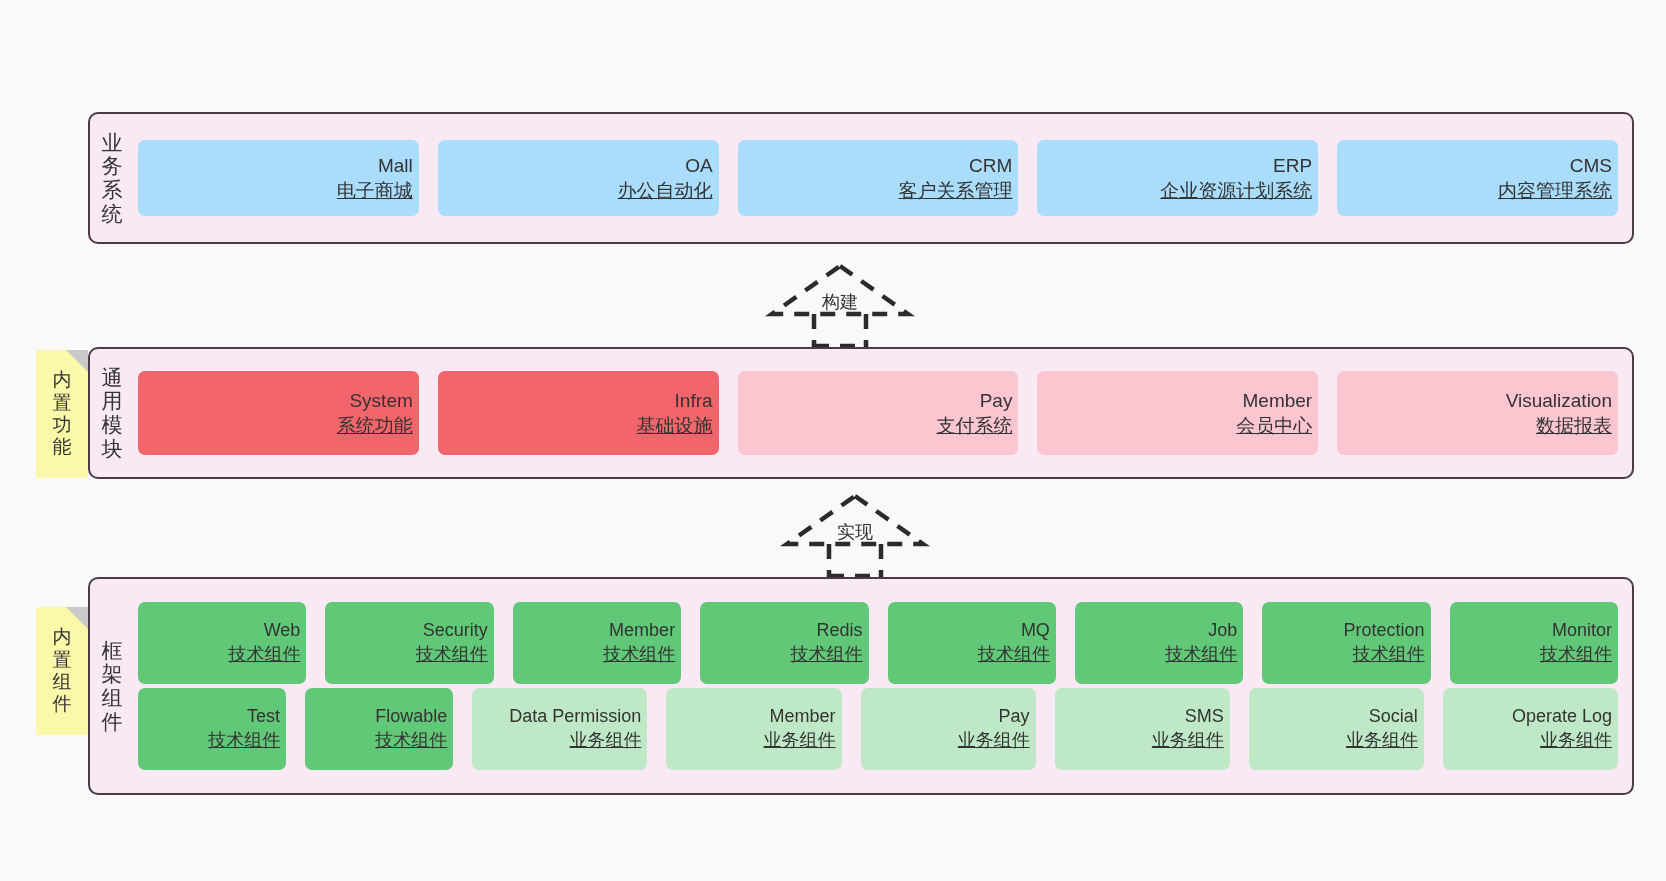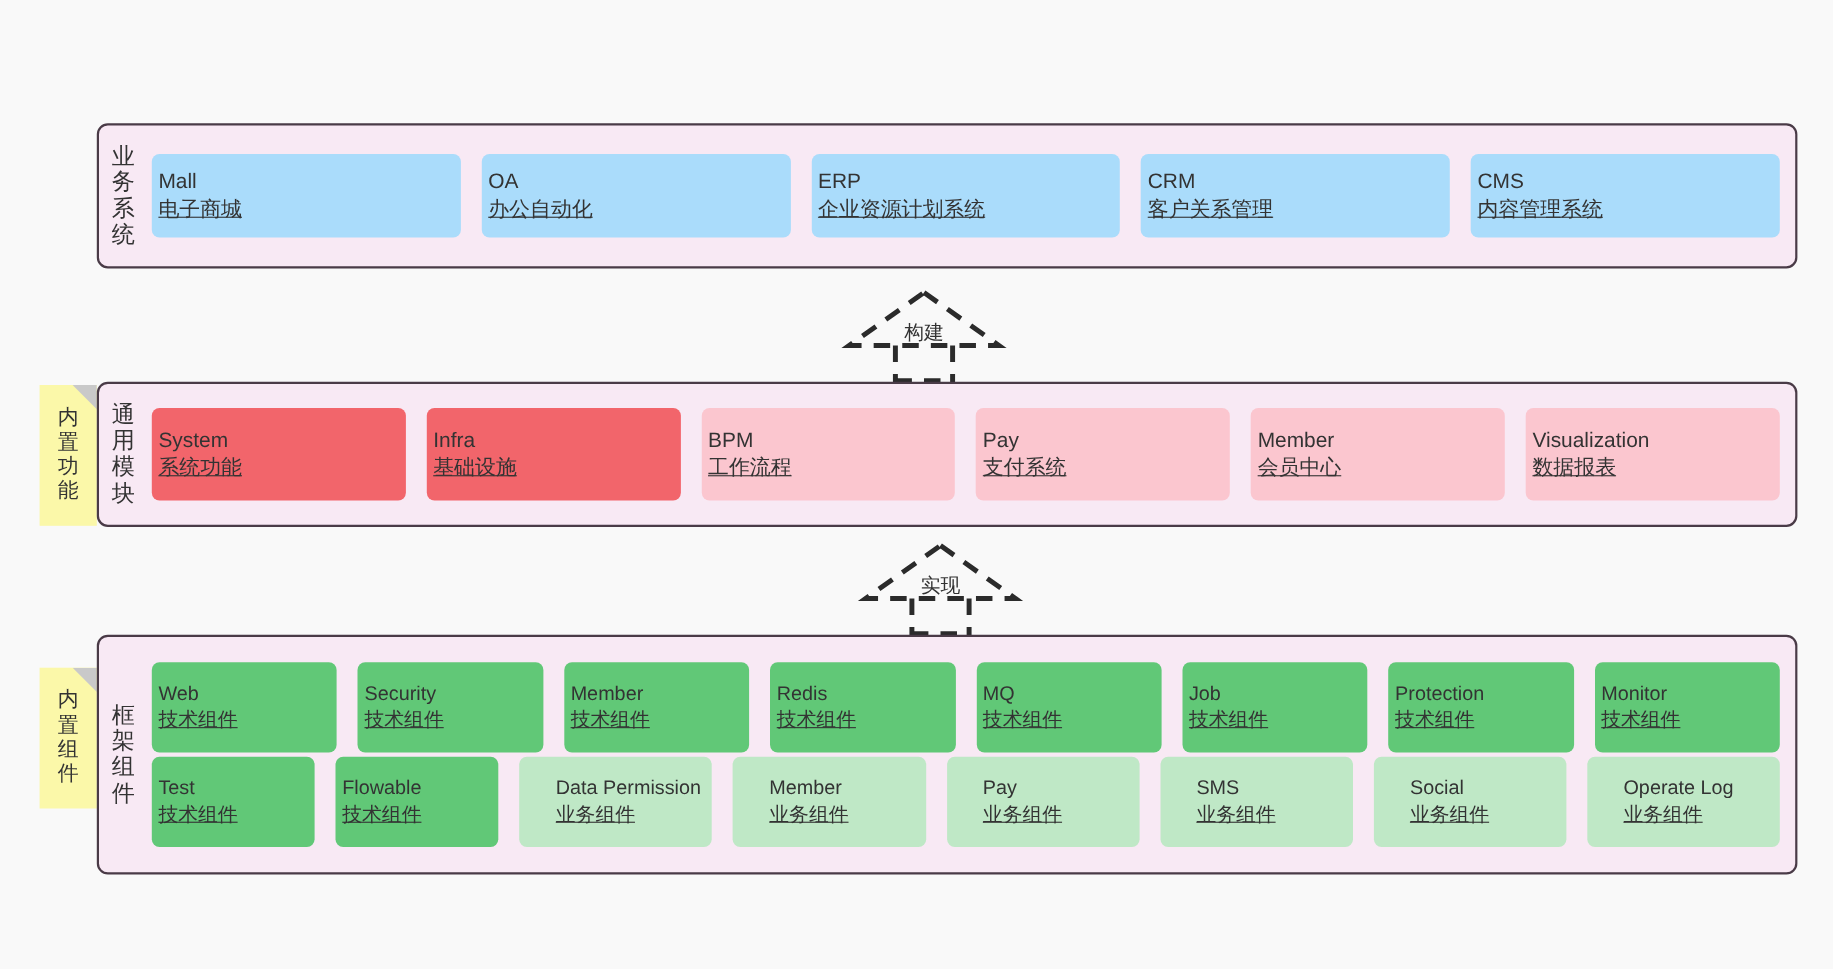--- a/index.html
+++ b/index.html
@@ -66,21 +66,21 @@
     gap: 19px;
     justify-content: flex-start;
   }
 
   .node {
     flex: 1 1 0;
     box-sizing: border-box;
     border-radius: 7px;
     display: flex;
     flex-direction: column;
-    align-items: flex-start;
+    align-items: flex-end;
     justify-content: center;
     text-align: center;
     font-size: 19px;
     line-height: 1.32;
     color: #333333;
     padding: 4px 6px;
   }
   .node .node-title { display: block; }
   .node .node-sub { display: block; text-decoration: underline; }
 
@@ -164,26 +164,26 @@
       <div class="node-row">
         <div class="node n-blue">
           <span class="node-title">Mall</span>
           <span class="node-sub">电子商城</span>
         </div>
         <div class="node n-blue">
           <span class="node-title">OA</span>
           <span class="node-sub">办公自动化</span>
         </div>
         <div class="node n-blue">
+          <span class="node-title">CRM</span>
+          <span class="node-sub">客户关系管理</span>
+        </div>
+        <div class="node n-blue">
           <span class="node-title">ERP</span>
           <span class="node-sub">企业资源计划系统</span>
-        </div>
-        <div class="node n-blue">
-          <span class="node-title">CRM</span>
-          <span class="node-sub">客户关系管理</span>
         </div>
         <div class="node n-blue">
           <span class="node-title">CMS</span>
           <span class="node-sub">内容管理系统</span>
         </div>
       </div>
     </div>
   </div>
 
   <div class="arrow" id="arrow-build">
@@ -213,24 +213,20 @@
       <div class="node-row">
         <div class="node n-red">
           <span class="node-title">System</span>
           <span class="node-sub">系统功能</span>
         </div>
         <div class="node n-red">
           <span class="node-title">Infra</span>
           <span class="node-sub">基础设施</span>
         </div>
         <div class="node n-pink">
-          <span class="node-title">BPM</span>
-          <span class="node-sub">工作流程</span>
-        </div>
-        <div class="node n-pink">
           <span class="node-title">Pay</span>
           <span class="node-sub">支付系统</span>
         </div>
         <div class="node n-pink">
           <span class="node-title">Member</span>
           <span class="node-sub">会员中心</span>
         </div>
         <div class="node n-pink">
           <span class="node-title">Visualization</span>
           <span class="node-sub">数据报表</span>

